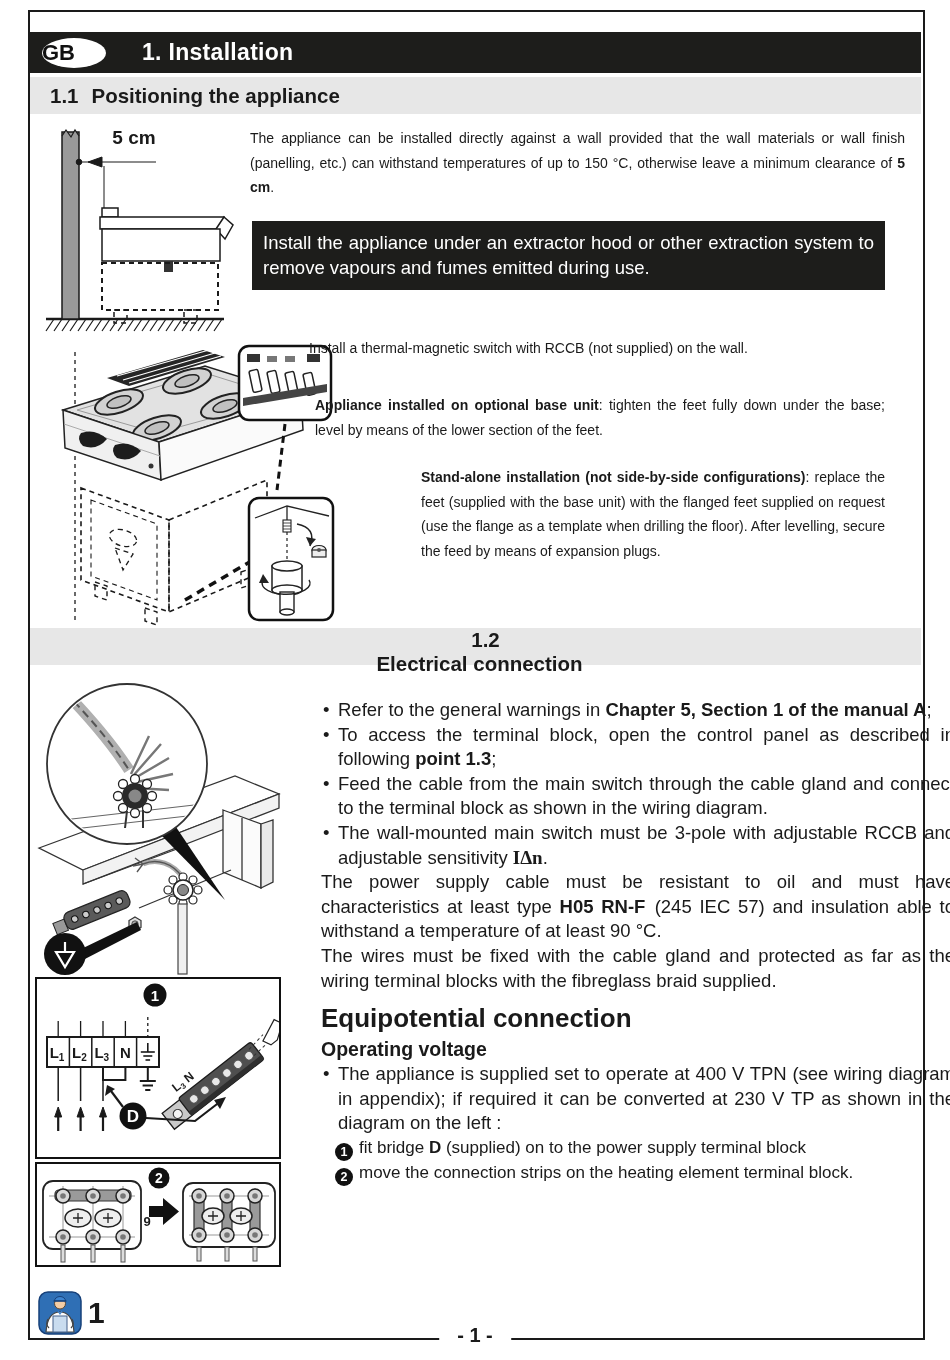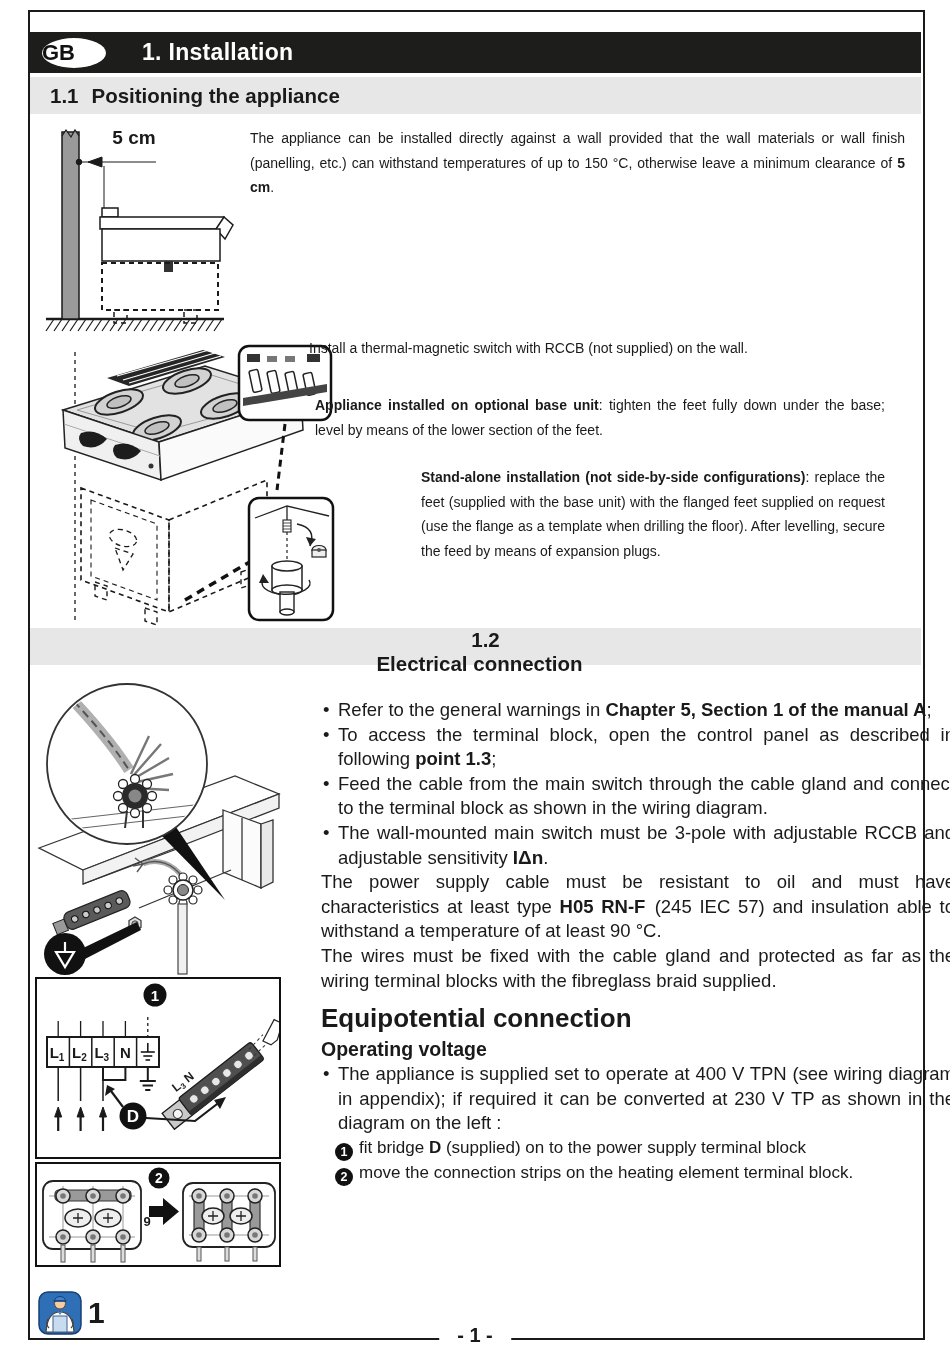--- a/index.html
+++ b/index.html
@@ -25,21 +25,21 @@
   #t-switch{left:309px;top:336px;width:576px;}
   #t-base{left:315px;top:393px;width:570px;}
   #t-stand{left:421px;top:465px;width:464px;}
   
   #col2{left:285px;top:698px;width:634px;margin-left:36px;}
   .bullet{position:relative;padding-left:17px;text-align:justify;font-size:18.5px;line-height:24.6px;}
   .bullet::before{content:"\2022";position:absolute;left:2px;}
   .para{font-size:18.5px;line-height:24.6px;text-align:justify;}
   .subhead{font-size:26px;font-weight:bold;line-height:25px;margin-top:13px;}
   .subhead2{font-size:19.5px;font-weight:bold;line-height:25px;margin-top:6px;}
-  .serif-b{font-family:Liberation Sans, sans-serif;font-weight:bold;font-size:19px;}
+  .serif-b{font-family:Liberation Serif, serif;font-weight:bold;font-size:19px;}
   .step{font-size:17px;line-height:24px;padding-left:14px;}
   .nbadge{display:inline-flex;align-items:center;justify-content:center;width:18px;height:18px;
           border-radius:50%;background:#111;color:#fff;font-weight:bold;font-size:12.5px;
           margin-right:6px;vertical-align:-3px;}
   .earth-inline{vertical-align:-2px;}
   
   .dbox{border:2.5px solid #111;background:#fff;}
   #dbox1{left:35px;top:977px;width:242px;height:178px;}
   #dbox2{left:35px;top:1162px;width:242px;height:101px;}
   
@@ -92,20 +92,23 @@
       <rect x="64" y="141" width="116" height="47"></rect>
       <rect x="76" y="188" width="13" height="13" stroke-width="1.5"></rect>
       <rect x="146" y="188" width="13" height="13" stroke-width="1.5"></rect>
     </g>
   </svg>
 
   <div class="abs bodytxt" id="intro">
     <span>The appliance can be installed directly against a wall provided that the wall materials or wall finish (panelling, etc.) can withstand temperatures of up to 150 °C, otherwise leave a minimum clearance of </span><b>5 cm</b><span>.</span>
   </div>
 
+  <div class="abs" id="warnbox">
+    <span>Install the appliance under an extractor hood or other extraction system to remove vapours and fumes emitted during use.</span>
+  </div>
 
   <svg class="abs" style="left:35px;top:338px;" width="300" height="288" viewBox="0 0 300 288">
     <line x1="40" y1="14" x2="40" y2="284" stroke="#1a1a1a" stroke-width="1.3" stroke-dasharray="4,4"></line>
     <g>
       <polygon points="72,40 168,12 190,19 94,48" fill="#262626"></polygon>
       <path d="M82 38 L174 12 M88 42 L180 15 M94 45 L186 18" stroke="#fff" stroke-width="1.2" fill="none"></path>
       <polygon points="28,72 170,28 266,58 124,104" fill="#e2e2e2" stroke="#222" stroke-width="1.5"></polygon>
       <polygon points="42,72 170,35 250,60 122,95" fill="none" stroke="#9a9a9a" stroke-width="1"></polygon>
     </g>
     <g fill="#d2d2d2" stroke="#222">

